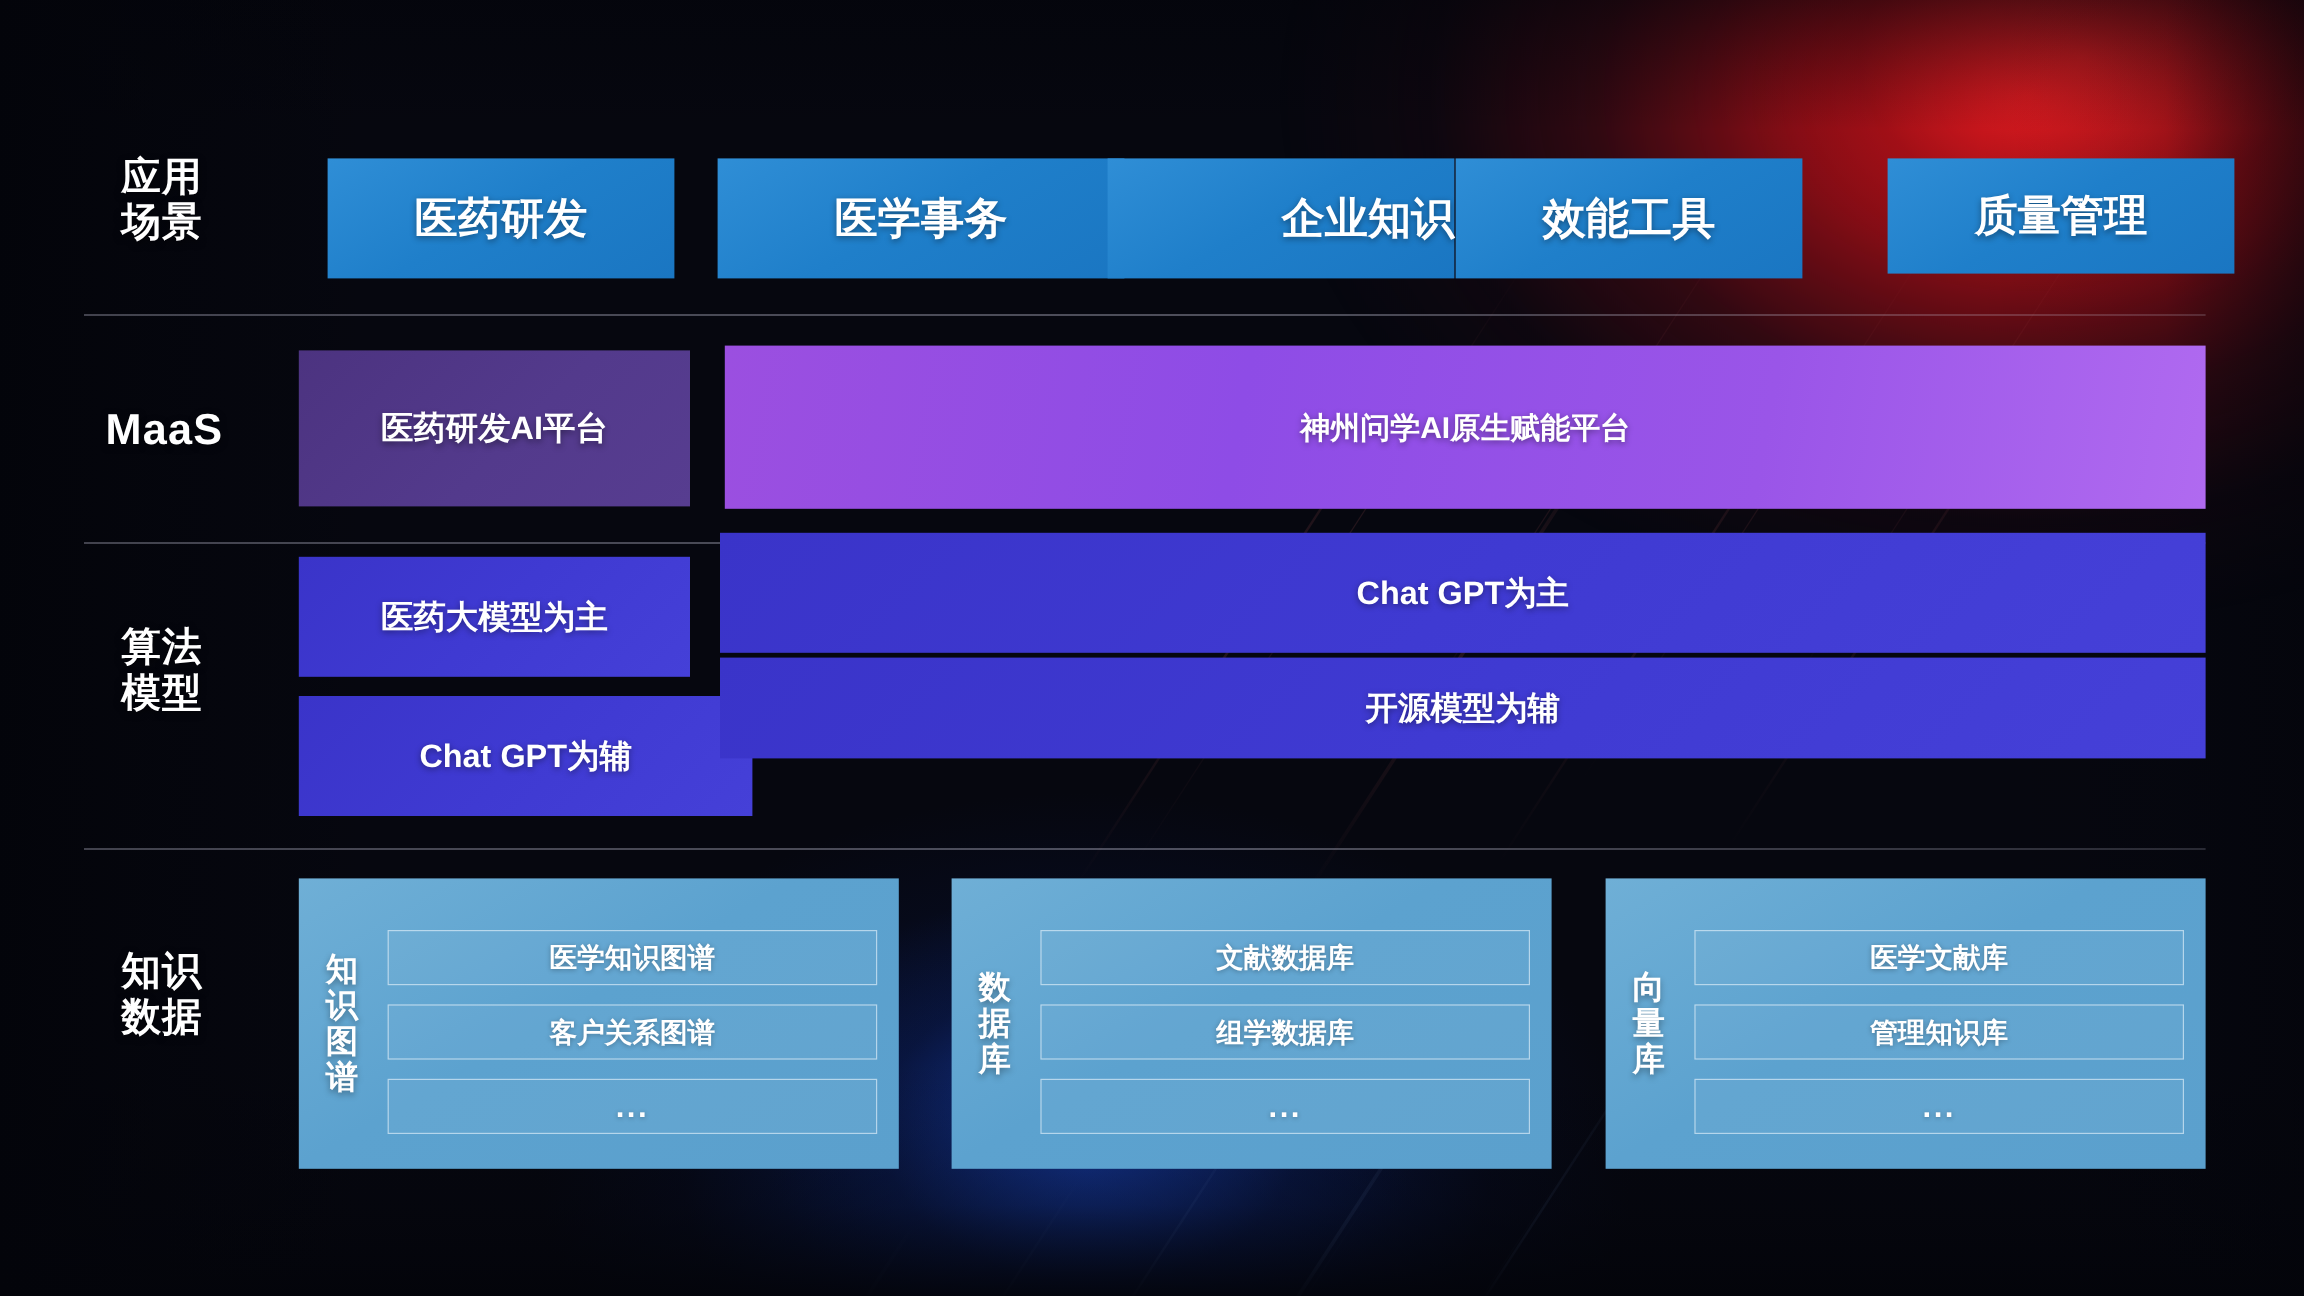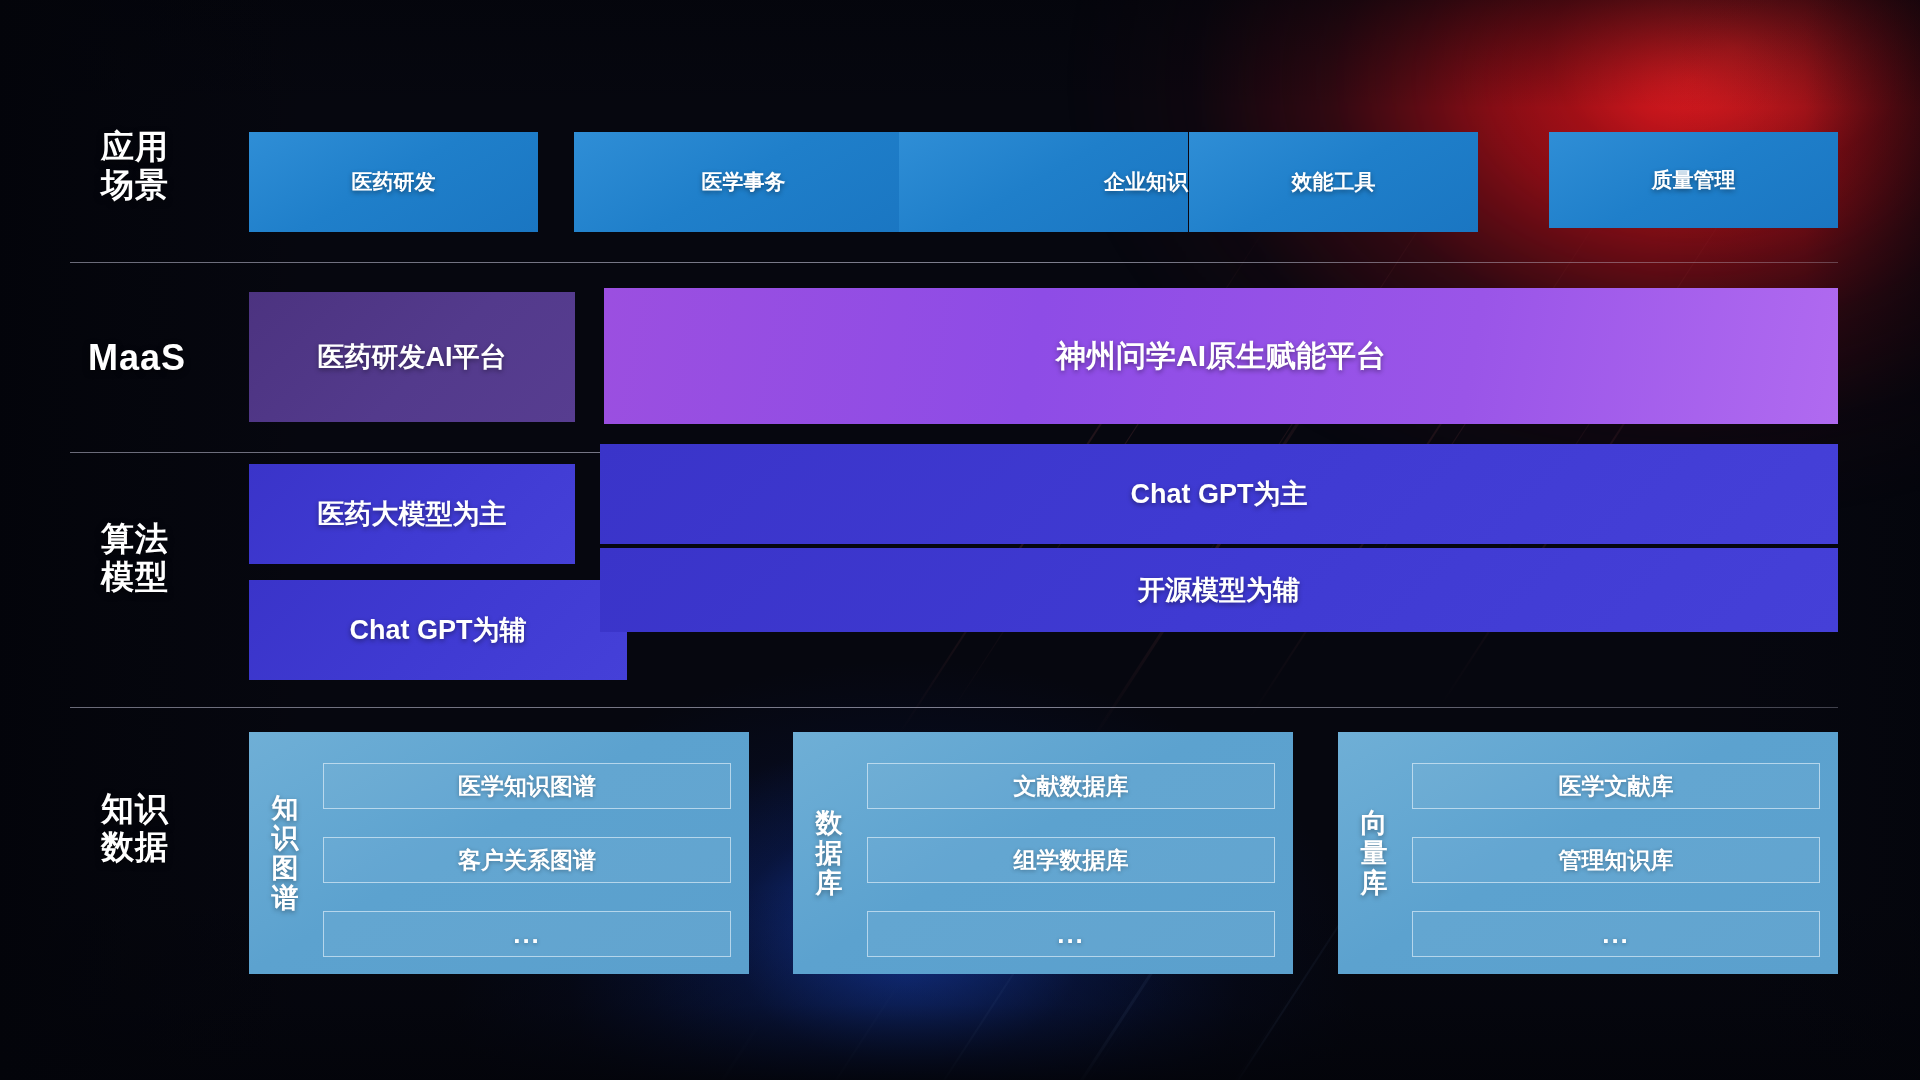--- a/index.html
+++ b/index.html
@@ -60,32 +60,32 @@
     position:absolute;color:#ffffff;font-weight:bold;letter-spacing:1px;
     text-align:center;line-height:1.14;text-shadow:0 2px 6px rgba(0,0,0,0.55);
   }
   .divider{position:absolute;height:1px;background:linear-gradient(to right,rgba(190,190,210,0.55) 0%,rgba(200,200,220,0.62) 55%,rgba(200,200,220,0.30) 100%);}
   .cellbox{
     display:flex;align-items:center;justify-content:center;
     color:#fff;font-weight:bold;text-align:center;
     text-shadow:0 2px 5px rgba(0,0,0,0.40);
     box-sizing:border-box;position:absolute;
   }
-  .app-box{background:linear-gradient(150deg,#2f8ed6 0%,#1f7fca 48%,#1a76c2 100%);font-size:21px;}
+  .app-box{background:linear-gradient(150deg,#2f8ed6 0%,#1f7fca 48%,#1a76c2 100%);font-size:36px;margin-left:24px;}
   .maas-left{background:linear-gradient(135deg,#4c3380 0%,#533a8c 55%,#573d90 100%);font-size:27px;}
-  .maas-right{background:linear-gradient(100deg,#9b4fe0 0%,#8e4ce6 35%,#9a55e8 70%,#b06af0 100%);font-size:30px;}
+  .maas-right{background:linear-gradient(100deg,#9b4fe0 0%,#8e4ce6 35%,#9a55e8 70%,#b06af0 100%);font-size:25px;}
   .algo-box{background:linear-gradient(135deg,#3a34c9 0%,#3f3ad2 50%,#4540d8 100%);font-size:27px;}
   .kg-panel{position:absolute;background:linear-gradient(150deg,#6fafd6 0%,#5ca2cf 45%,#5ba0cd 100%);display:flex;align-items:stretch;box-sizing:border-box;}
   .kg-vlabel{
     display:flex;align-items:center;justify-content:center;
     color:#fff;font-weight:bold;font-size:27px;line-height:1.12;
     width:72px;flex:0 0 72px;text-align:center;
     text-shadow:0 2px 5px rgba(0,0,0,0.35);
   }
-  .kg-items{flex:1;display:flex;flex-direction:column;justify-content:center;gap:28px;padding:28px 18px 14px 2px;box-sizing:border-box;}
+  .kg-items{flex:1;display:flex;flex-direction:column;justify-content:center;gap:16px;padding:28px 18px 14px 2px;box-sizing:border-box;}
   .kg-item{
     border:1px solid rgba(232,244,252,0.62);
     color:#fff;font-weight:bold;font-size:23px;
     display:flex;align-items:center;justify-content:center;
     height:46px;box-sizing:border-box;
     text-shadow:0 1px 4px rgba(0,0,0,0.30);
     background:rgba(255,255,255,0.045);
   }
   .kg-item.ellipsis{font-size:26px;letter-spacing:2px;}
 </style>

